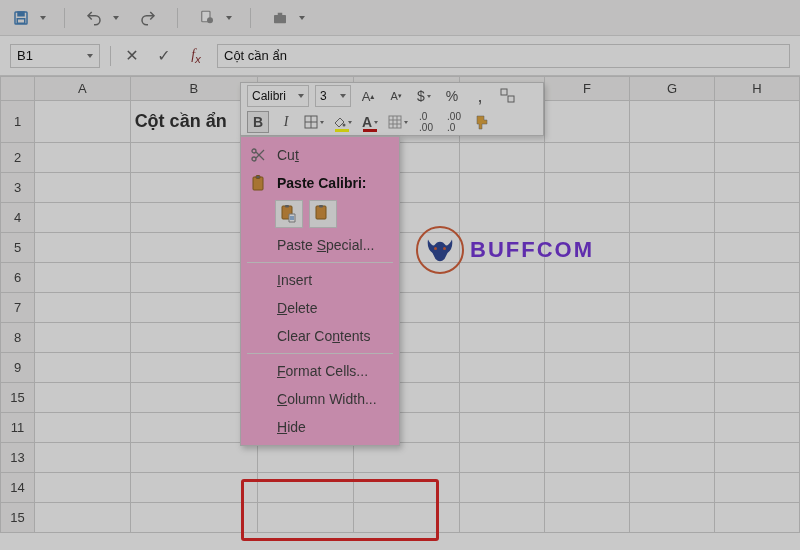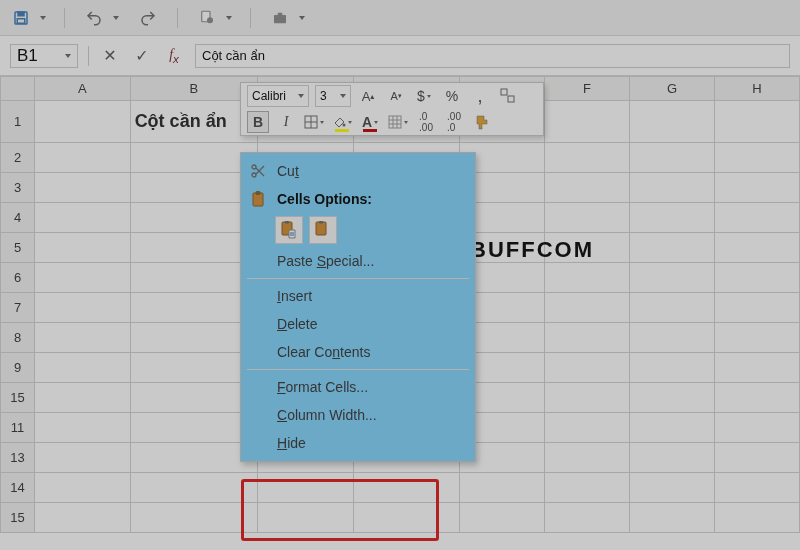--- a/index.html
+++ b/index.html
@@ -5,21 +5,21 @@
   * { box-sizing: border-box; font-family: "Segoe UI", Arial, sans-serif; }
   body { margin: 0; background: #fff; width: 800px; height: 550px; position: relative; overflow: hidden; }
   .top-toolbar { height: 36px; background: #f3f2f1; display: flex; align-items: center; padding: 0 10px; gap: 18px; border-bottom: 1px solid #d9d9d9; }
   .tb-group { display: flex; align-items: center; gap: 6px; }
   .tb-icon { width: 22px; height: 22px; display: flex; align-items: center; justify-content: center; color: #666; }
   .tb-icon svg { width: 18px; height: 18px; }
   .sep { width: 1px; height: 20px; background: #ccc; }
   .dropdown-caret { border-top: 4px solid #666; border-left: 3px solid transparent; border-right: 3px solid transparent; margin-left: 2px; }
   
   .name-box-bar { height: 40px; background: #fff; display: flex; align-items: center; padding: 0 10px; border-bottom: 1px solid #d9d9d9; gap: 10px; }
-  .name-box { width: 68px; height: 24px; border: 1px solid #ccc; display: flex; align-items: center; padding: 0 6px; background: #fff; font-size: 17px; justify-content: space-between; }
+  .name-box { width: 90px; height: 24px; border: 1px solid #ccc; display: flex; align-items: center; padding: 0 6px; background: #fff; font-size: 13px; justify-content: space-between; }
   .fx-btn { width: 22px; height: 22px; display: flex; align-items: center; justify-content: center; color: #555; }
   .formula-bar-input { flex: 1; height: 24px; border: 1px solid #ccc; padding: 0 6px; font-size: 13px; display: flex; align-items: center; background: #fff; }
   .check { color: #555; }
   .times { color: #555; font-size: 16px; }
   .fx-label { font-style: italic; font-family: "Times New Roman", serif; font-size: 14px; color: #7f1d1d; }
 
   .grid-area { position: relative; }
   table.grid { border-collapse: collapse; table-layout: fixed; width: 100%; }
   table.grid th, table.grid td { border: 1px solid #d0d0d0; background: #fff; }
   table.grid th { background: #f3f2f1; font-weight: 400; font-size: 13px; color: #333; height: 24px; position: relative; }
@@ -41,37 +41,37 @@
   .mini-row { display: flex; align-items: center; gap: 6px; height: 26px; }
   .mini-font { width: 62px; height: 22px; border: 1px solid #ccc; display: flex; align-items: center; padding: 0 4px; font-size: 12px; justify-content: space-between; }
   .mini-size { width: 36px; height: 22px; border: 1px solid #ccc; display: flex; align-items: center; padding: 0 4px; font-size: 12px; justify-content: space-between; }
   .mini-btn { min-width: 22px; height: 22px; display: flex; align-items: center; justify-content: center; color: #444; font-size: 14px; position: relative; }
   .mini-btn.bold { font-weight: 700; border: 1px solid #aaa; background: #f0f0f0; }
   .mini-btn .caret { border-top: 3px solid #666; border-left: 2px solid transparent; border-right: 2px solid transparent; margin-left: 2px; }
   .bucket-under { position: absolute; bottom: 1px; left: 4px; right: 4px; height: 3px; background: #ffff00; }
   .a-under { position: absolute; bottom: 1px; left: 4px; right: 4px; height: 3px; background: #c00000; }
 
   .context-menu {
-    position: absolute; left: 240px; top: 152px; background: #7dd3fc; border: 1px solid #c6c6c6;
-    box-shadow: 2px 3px 6px rgba(0,0,0,0.25); width: 236px; padding: 4px 0;
+    position: absolute; left: 240px; top: 136px; background: #f9a8d4; border: 1px solid #c6c6c6;
+    box-shadow: 2px 3px 6px rgba(0,0,0,0.25); width: 160px; padding: 4px 0;
     font-size: 14px;
   }
   .cm-item { display: flex; align-items: center; height: 28px; padding: 0 10px 0 6px; gap: 8px; color: #333; position: relative; }
   .cm-item .cm-icon { width: 22px; display: flex; align-items: center; justify-content: center; color: #666; }
   .cm-item .cm-label { flex: 1; }
   .cm-item u { text-decoration: underline; }
   .cm-item.bold { font-weight: 700; color: #000; }
   .cm-sep { height: 1px; background: #e0e0e0; margin: 3px 6px; }
   .paste-icons { display: flex; gap: 6px; padding: 3px 0 3px 34px; }
   .paste-icons .pi { width: 28px; height: 28px; border: 1px solid #d0d0d0; background: #f7f7f7; display: flex; align-items: center; justify-content: center; }
   .highlight-box { position: absolute; left: 241px; top: 479px; width: 198px; height: 62px; border: 3px solid #e01515; border-radius: 3px; pointer-events: none; }
 
   .watermark {
     position: absolute; left: 416px; top: 226px; display: flex; align-items: center; gap: 6px;
-    color: #000000; font-weight: 700; letter-spacing: 2px; font-size: 22px;
+    color: #6d28d9; font-weight: 700; letter-spacing: 2px; font-size: 22px;
   }
   .watermark .logo-circle { width: 48px; height: 48px; border: 2px solid #d4552b; border-radius: 50%; display: flex; align-items: center; justify-content: center; }
   .watermark .logo-circle svg { width: 36px; height: 36px; }
 
   .overlay {
     position: absolute; inset: 0; background: rgba(60,60,60,0.28); pointer-events: none;
   }
 </style>
 </head>
 <body>
@@ -411,21 +411,21 @@
     </span>
     <span class="cm-label">Cu<u>t</u></span>
   </div>
   <div class="cm-item bold">
     <span class="cm-icon">
       <svg width="16" height="16" viewBox="0 0 16 16" fill="#d08a30" stroke="#8a5a10">
           <rect x="3" y="2" width="10" height="13" rx="1"></rect>
           <rect x="6" y="0.5" width="4" height="3" rx="1" fill="#666"></rect>
         </svg>
     </span>
-    <span class="cm-label">Cells Options:</span>
+    <span class="cm-label">Paste Calibri:</span>
   </div>
   <div class="paste-icons">
     <div class="pi">
       <svg width="18" height="18" viewBox="0 0 18 18">
           <rect x="2" y="1" width="10" height="13" rx="1" fill="#d08a30" stroke="#8a5a10"></rect>
           <rect x="5" y="0" width="4" height="2.5" rx="1" fill="#666"></rect>
           <path d="M9 9 L15 9 L15 17 L9 17 Z" fill="#fff" stroke="#888"></path>
           <path d="M10 12 L14 12 M10 14 L14 14" stroke="#2a70c0"></path>
         </svg>
     </div>

